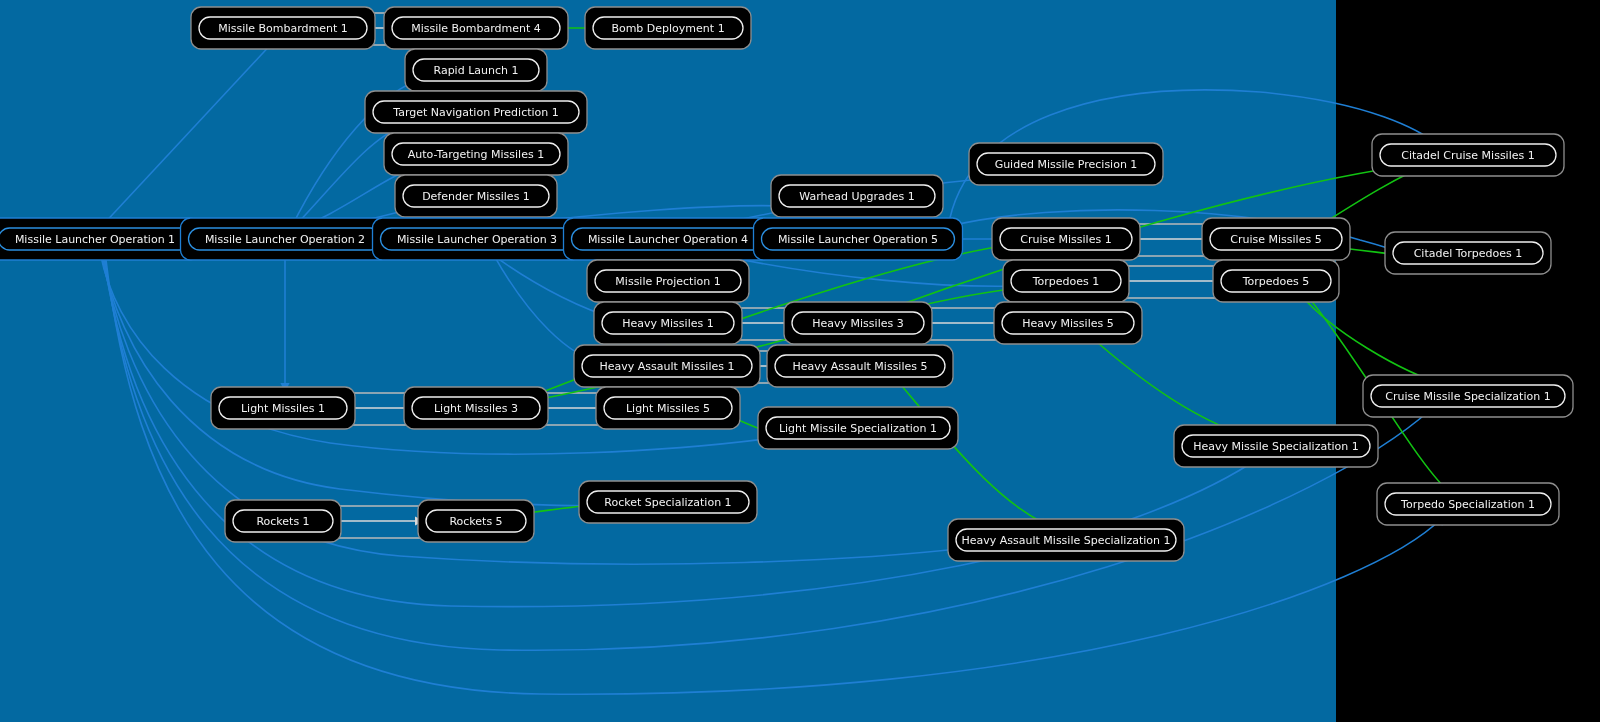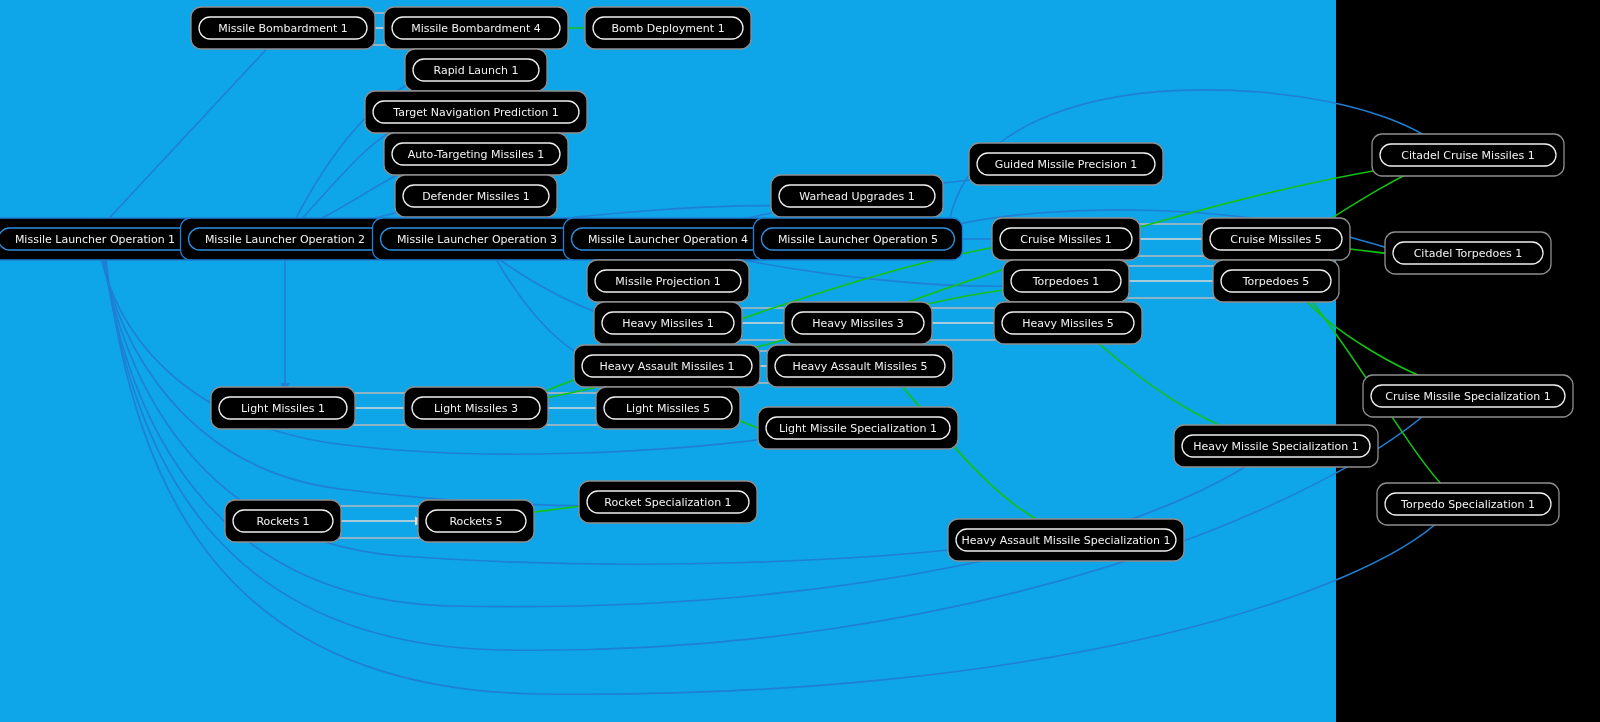--- a/index.html
+++ b/index.html
@@ -1,19 +1,19 @@
 <!DOCTYPE html>
 <html><head>
 <meta charset="utf-8">
 <title>Skill Tree Graph</title>
 <style>
   html,body{margin:0;padding:0;background:#000;}
   body{width:1600px;height:722px;overflow:hidden;
        font-family:"DejaVu Sans","Liberation Sans",sans-serif;}
-  #stage{position:relative;width:1336px;height:722px;background:#0ea5e9;text-align:right;}
+  #stage{position:relative;width:1336px;height:722px;background:#0369a1;text-align:right;}
   svg.layer{position:absolute;left:0;top:0;width:1600px;height:722px;}
   .edge{fill:none;stroke-width:1.6;}
   .edge.blue{stroke:#1f7fd4;}
   .edge.green{stroke:#12c312;}
   .edge.white{stroke:#d9d9d9;stroke-width:1.4;}
   .grouprect{fill:none;stroke:#b9b9b9;stroke-width:1.3;}
   .grouprect.blue{stroke:#1f7fd4;}
   .node-outer{fill:#000;stroke:#8e8e8e;stroke-width:1.3;}
   .node-outer.blue{stroke:#1f7fd4;}
   .node-pill{fill:#000;stroke:#efefef;stroke-width:1.3;}

